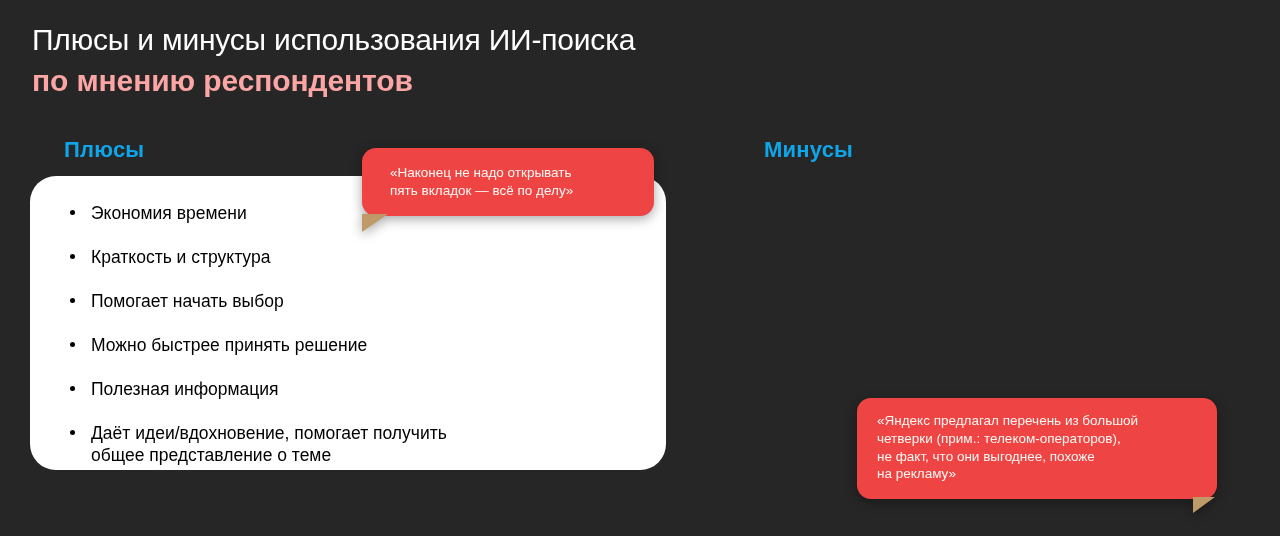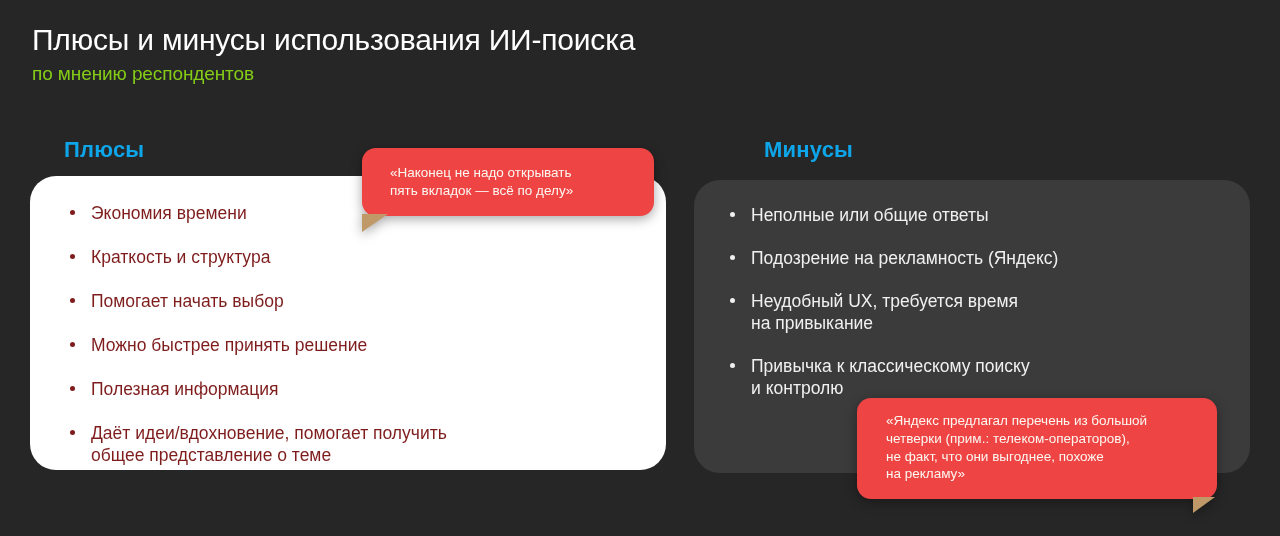--- a/index.html
+++ b/index.html
@@ -33,23 +33,23 @@
   .title-main {
     font-size: 30px;
     font-weight: normal;
     color: #ffffff;
     letter-spacing: -0.2px;
     line-height: 1.22;
     margin: 0;
     white-space: nowrap;
   }
   .title-sub {
-    font-size: 19px;
-    font-weight: normal;
-    color: #84cc16;
+    font-size: 30px;
+    font-weight: bold;
+    color: #fca5a5;
     letter-spacing: -0.1px;
     line-height: 1.25;
     margin: 3px 0 0 0;
     white-space: nowrap;
   }
 
   
   .col-heading {
     position: absolute;
     font-size: 22px;
@@ -100,21 +100,21 @@
   ul.bullets li::before {
     content: "";
     position: absolute;
     left: 6px;
     top: 8px;
     width: 5px;
     height: 5px;
     border-radius: 50%;
     background: currentColor;
   }
-  .pros-card ul.bullets li { color: #7f1d1d; }
+  .pros-card ul.bullets li { color: #000000; }
   .cons-card ul.bullets li { color: #f0f0f0; }
   .cons-card ul.bullets li { margin-bottom: 21px; }
 
   
   .bubble {
     position: absolute;
     background: #ef4444;
     color: #fbf7f1;
     border-radius: 14px;
     font-size: 13.5px;
@@ -142,21 +142,21 @@
     height: 0;
     border-style: solid;
     border-width: 0 0 18px 26px;
     border-color: transparent transparent transparent #bf9a68;
   }
 
   .bubble.quote-2 {
     left: 857px;
     top: 398px;
     width: 360px;
-    padding: 14px 18px 16px 29px;
+    padding: 14px 18px 16px 20px;
   }
   .bubble.quote-2::after {
     content: "";
     position: absolute;
     right: 2px;
     bottom: -14px;
     width: 0;
     height: 0;
     border-style: solid;
     border-width: 16px 22px 0 0;
@@ -182,30 +182,20 @@
       <li>Экономия времени</li>
       <li>Краткость и структура</li>
       <li>Помогает начать выбор</li>
       <li>Можно быстрее принять решение</li>
       <li>Полезная информация</li>
       <li style="white-space: pre-line;">Даёт идеи/вдохновение, помогает получить
 общее представление о теме</li>
     </ul>
   </div>
 
-  <div class="card cons-card">
-    <ul class="bullets">
-      <li>Неполные или общие ответы</li>
-      <li>Подозрение на рекламность (Яндекс)</li>
-      <li style="white-space: pre-line;">Неудобный UX, требуется время
-на привыкание</li>
-      <li style="white-space: pre-line;">Привычка к классическому поиску
-и контролю</li>
-    </ul>
-  </div>
 
   <div class="bubble quote-1">
     <span class="bubble-text" style="white-space: pre-line;">«Наконец не надо открывать
 пять вкладок — всё по делу»</span>
   </div>
 
   <div class="bubble quote-2">
     <span class="bubble-text" style="white-space: pre-line;">«Яндекс предлагал перечень из большой
 четверки (прим.: телеком-операторов),
 не факт, что они выгоднее, похоже

